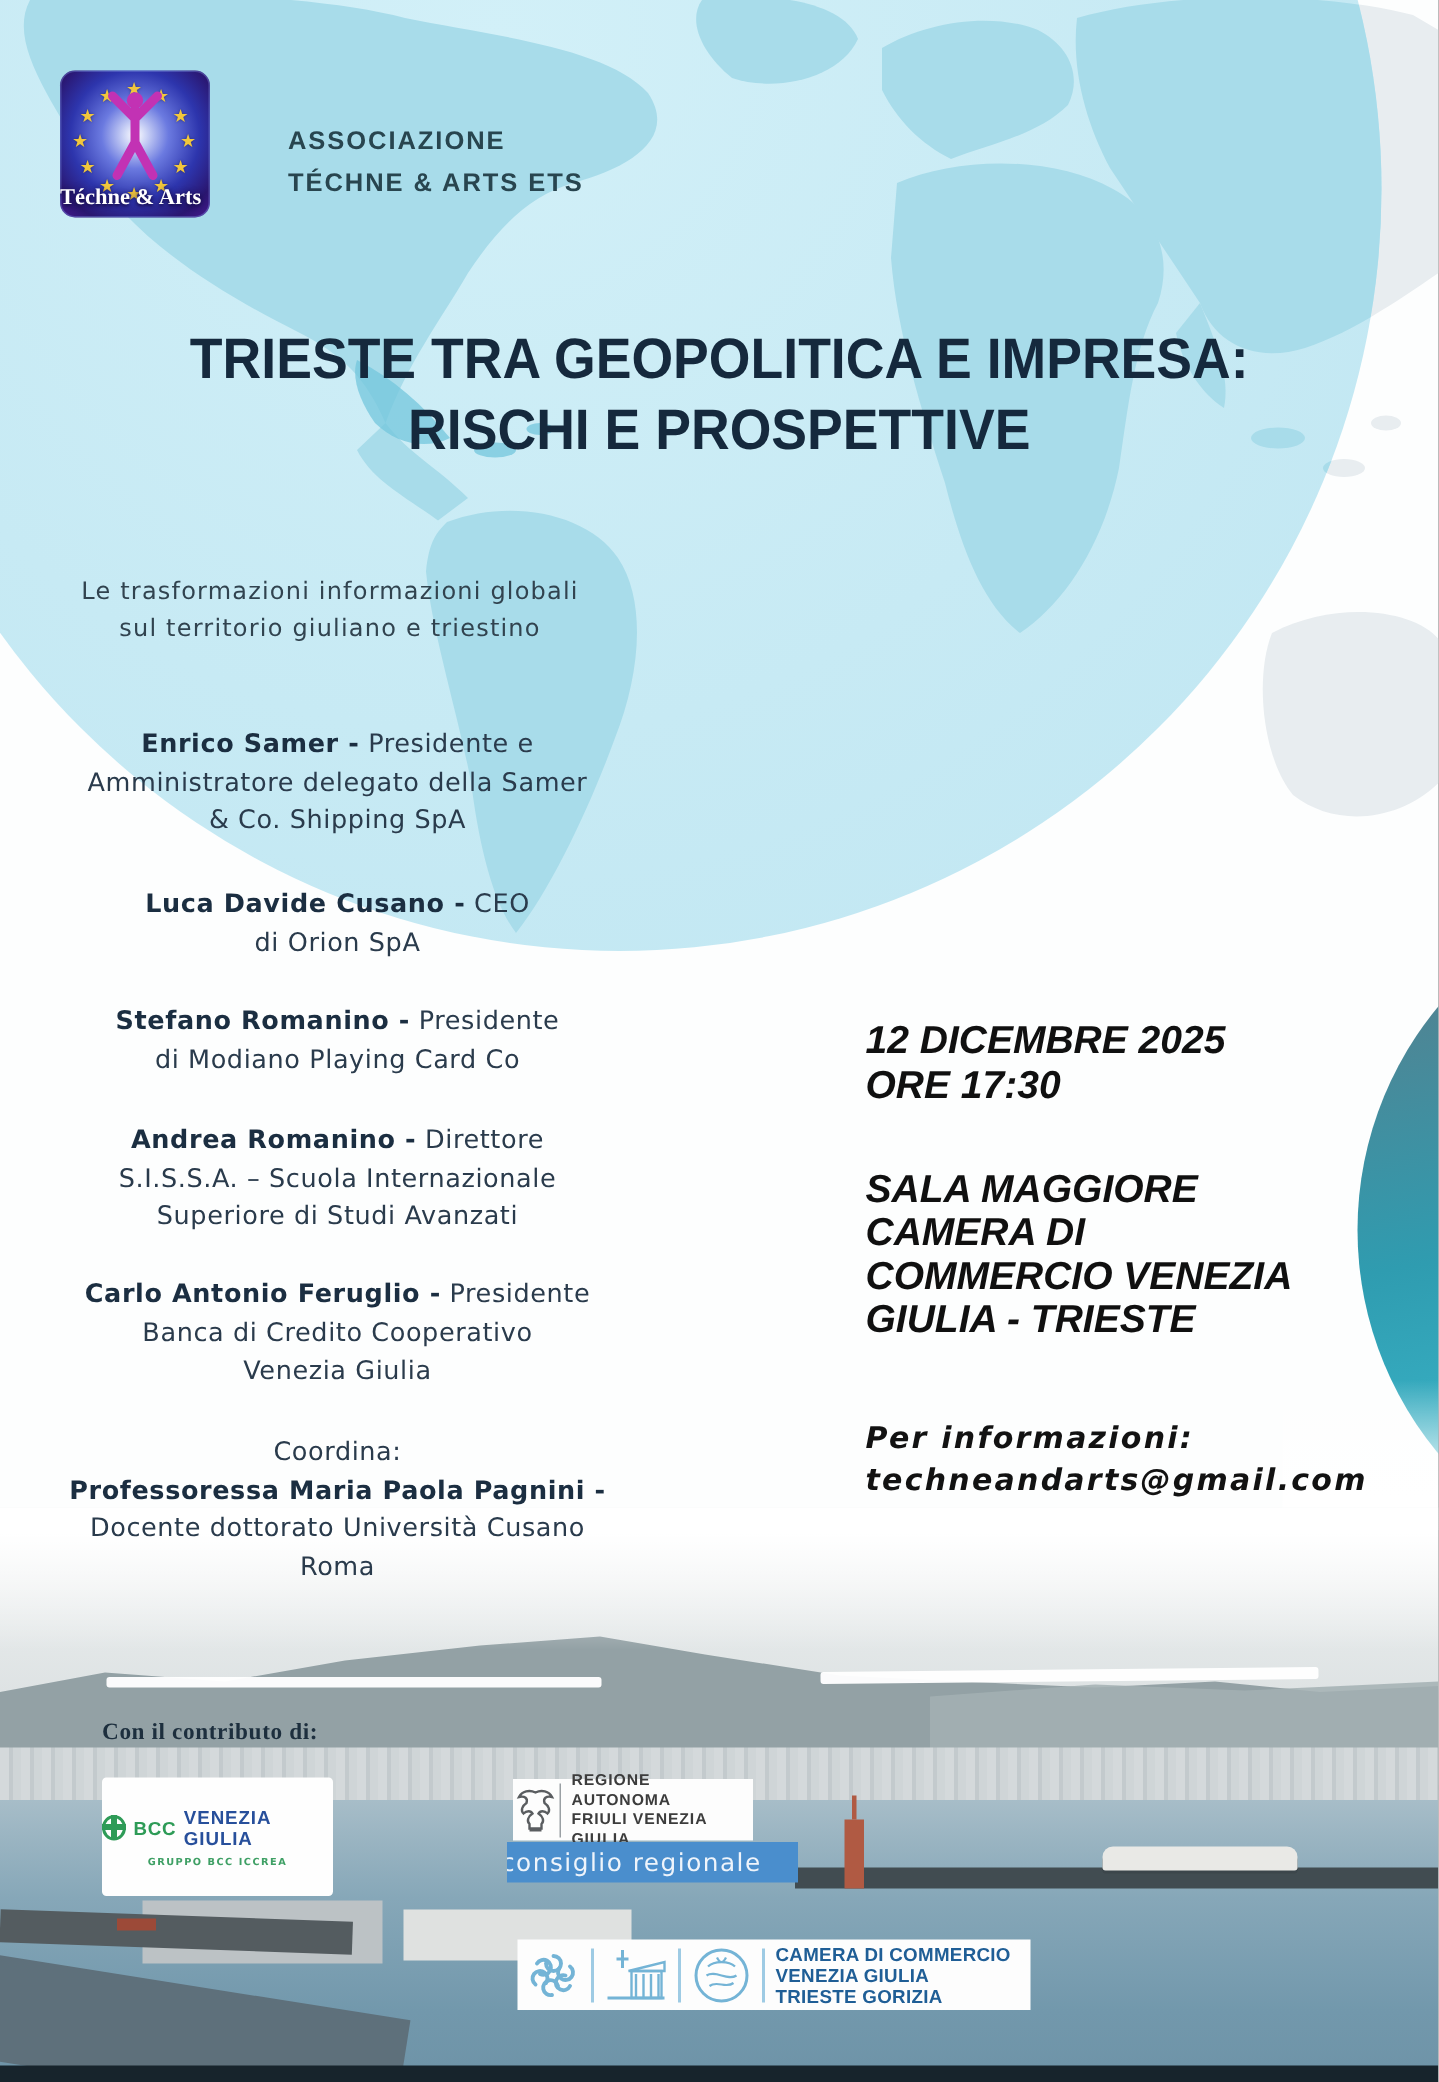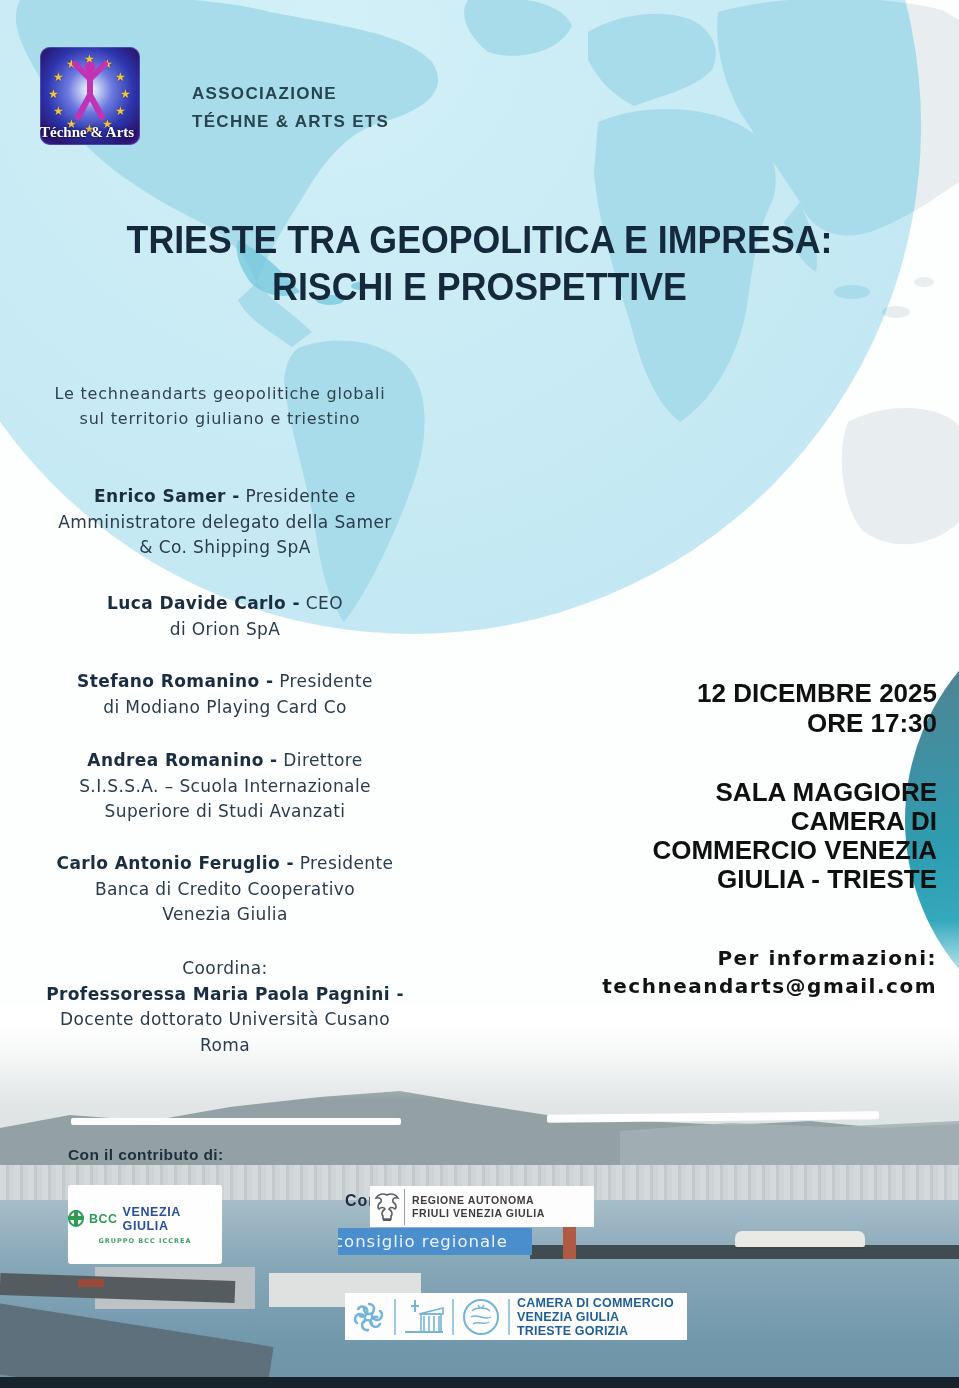--- a/index.html
+++ b/index.html
@@ -62,22 +62,22 @@
 
   
   .speaker{
     left:22px;width:406px;text-align:center;z-index:3;
     font-size:17px;line-height:25.5px;letter-spacing:.4px;color:#2a3b4c;
   }
   .speaker b{color:#1b2e41;}
 
   
   .evblock{
-    left:577px;width:360px;text-align:right;z-index:3;
-    font-family:"Liberation Sans",sans-serif;font-weight:bold;color:#101010;
+    left:577px;width:360px;text-align:left;z-index:3;
+    font-family:"Liberation Sans",sans-serif;font-weight:bold;color:#101010;font-style:italic;
   }
   .ev-date{top:678px;font-size:26px;line-height:30px;}
   .ev-venue{top:778px;font-size:26px;line-height:29px;}
   .ev-info{top:944px;font-family:"DejaVu Sans",sans-serif;font-weight:bold;
     font-size:20px;line-height:28px;letter-spacing:1.5px;color:#121212;}
 
   
   .photo{left:0;top:1005px;width:959px;height:383px;z-index:2;overflow:hidden;}
   .photo .sky{position:absolute;left:0;top:0;width:100%;height:185px;
     background:linear-gradient(#f1f3f3,#dde2e3 70%,#d4dadb);}
@@ -93,38 +93,38 @@
   .crane:before{content:"";position:absolute;left:5px;top:-16px;width:3px;height:16px;background:#b05a43;}
   .warehouse{position:absolute;left:95px;top:262px;width:160px;height:42px;background:#bcc2c5;box-shadow:170px 2px 0 -4px #dfe1e0;}
   .pier-left{position:absolute;left:0;top:272px;width:235px;height:22px;background:#545c60;transform:rotate(2deg);}
   .pier-red{position:absolute;left:78px;top:274px;width:26px;height:8px;background:#9c4a38;}
   .pier-diag{position:absolute;left:-30px;top:318px;width:300px;height:70px;background:#5e707b;transform:rotate(9deg);}
   .photo-bottom{position:absolute;left:0;top:372px;width:100%;height:11px;background:#17242c;}
   .white-bar{position:absolute;background:rgba(255,255,255,.96);border-radius:2px;z-index:3;}
 
   
   .sp-label{
-    z-index:4;font-family:Liberation Sans, sans-serif;font-weight:bold;
+    z-index:4;font-family:Liberation Serif, serif;font-weight:bold;
     font-size:15.5px;letter-spacing:.4px;color:#1d2f3e;
   }
   .bcc-card{
     left:68px;top:1185px;width:154px;height:79px;background:#fefefe;border-radius:3px;z-index:4;
     display:flex;flex-direction:column;align-items:center;justify-content:center;
   }
   .bcc-row{display:flex;align-items:center;gap:5px;
     font-family:"Liberation Sans",sans-serif;font-weight:bold;font-size:12.5px;}
   .bcc-mark{width:13px;height:13px;border:2.5px solid #2e9b57;border-radius:50%;position:relative;}
   .bcc-mark:before{content:"";position:absolute;left:4.2px;top:-2px;width:3.5px;height:16px;background:#2e9b57;}
   .bcc-mark:after{content:"";position:absolute;top:4.2px;left:-2px;height:3.5px;width:16px;background:#2e9b57;}
   .bcc-name{color:#2e9b57;letter-spacing:.5px;}
   .bcc-region{color:#274f9b;letter-spacing:.6px;}
   .bcc-group{margin-top:4px;font-size:6.5px;font-weight:bold;letter-spacing:1px;color:#3fa065;}
   .regione-box{
-    left:342px;top:1186px;width:224px;height:41px;background:#fdfdfd;z-index:4;
-    display:flex;align-items:center;margin-left:28px;
+    left:342px;top:1186px;width:160px;height:41px;background:#fdfdfd;z-index:4;
+    display:flex;align-items:center;
   }
   .regione-eagle{width:34px;height:36px;display:flex;align-items:center;justify-content:center;border-right:1px solid #9aa0a4;}
   .regione-text{padding-left:7px;font-family:"Liberation Sans",sans-serif;font-weight:bold;
     font-size:10.5px;line-height:13px;letter-spacing:.6px;color:#3c3c3c;}
   .consiglio-bar{
     left:338px;top:1228px;width:194px;height:27px;background:#4a8ecd;z-index:4;
     display:flex;align-items:center;overflow:hidden;
   }
   .consiglio-bar span{margin-left:-4px;color:#eef4fb;font-size:16.5px;letter-spacing:1px;white-space:nowrap;}
   .camera-bar{
@@ -195,31 +195,31 @@
     <div>ASSOCIAZIONE</div>
     <div>TÉCHNE &amp; ARTS ETS</div>
   </div>
 
   <div class="abs title">
     <div>TRIESTE TRA GEOPOLITICA E IMPRESA:</div>
     <div>RISCHI E PROSPETTIVE</div>
   </div>
 
   <div class="abs subtitle">
-    <div>Le techneandarts geopolitiche globali</div>
+    <div>Le trasformazioni informazioni globali</div>
     <div>sul territorio giuliano e triestino</div>
   </div>
 
   <div class="abs speaker" style="top:484px">
     <div><b>Enrico Samer -</b><span> Presidente e</span></div>
     <div>Amministratore delegato della Samer</div>
     <div>&amp; Co. Shipping SpA</div>
   </div>
   <div class="abs speaker" style="top:591px">
-    <div><b>Luca Davide Carlo -</b><span> CEO</span></div>
+    <div><b>Luca Davide Cusano -</b><span> CEO</span></div>
     <div>di Orion SpA</div>
   </div>
   <div class="abs speaker" style="top:669px">
     <div><b>Stefano Romanino -</b><span> Presidente</span></div>
     <div>di Modiano Playing Card Co</div>
   </div>
   <div class="abs speaker" style="top:851px">
     <div><b>Carlo Antonio Feruglio -</b><span> Presidente</span></div>
     <div>Banca di Credito Cooperativo</div>
     <div>Venezia Giulia</div>

